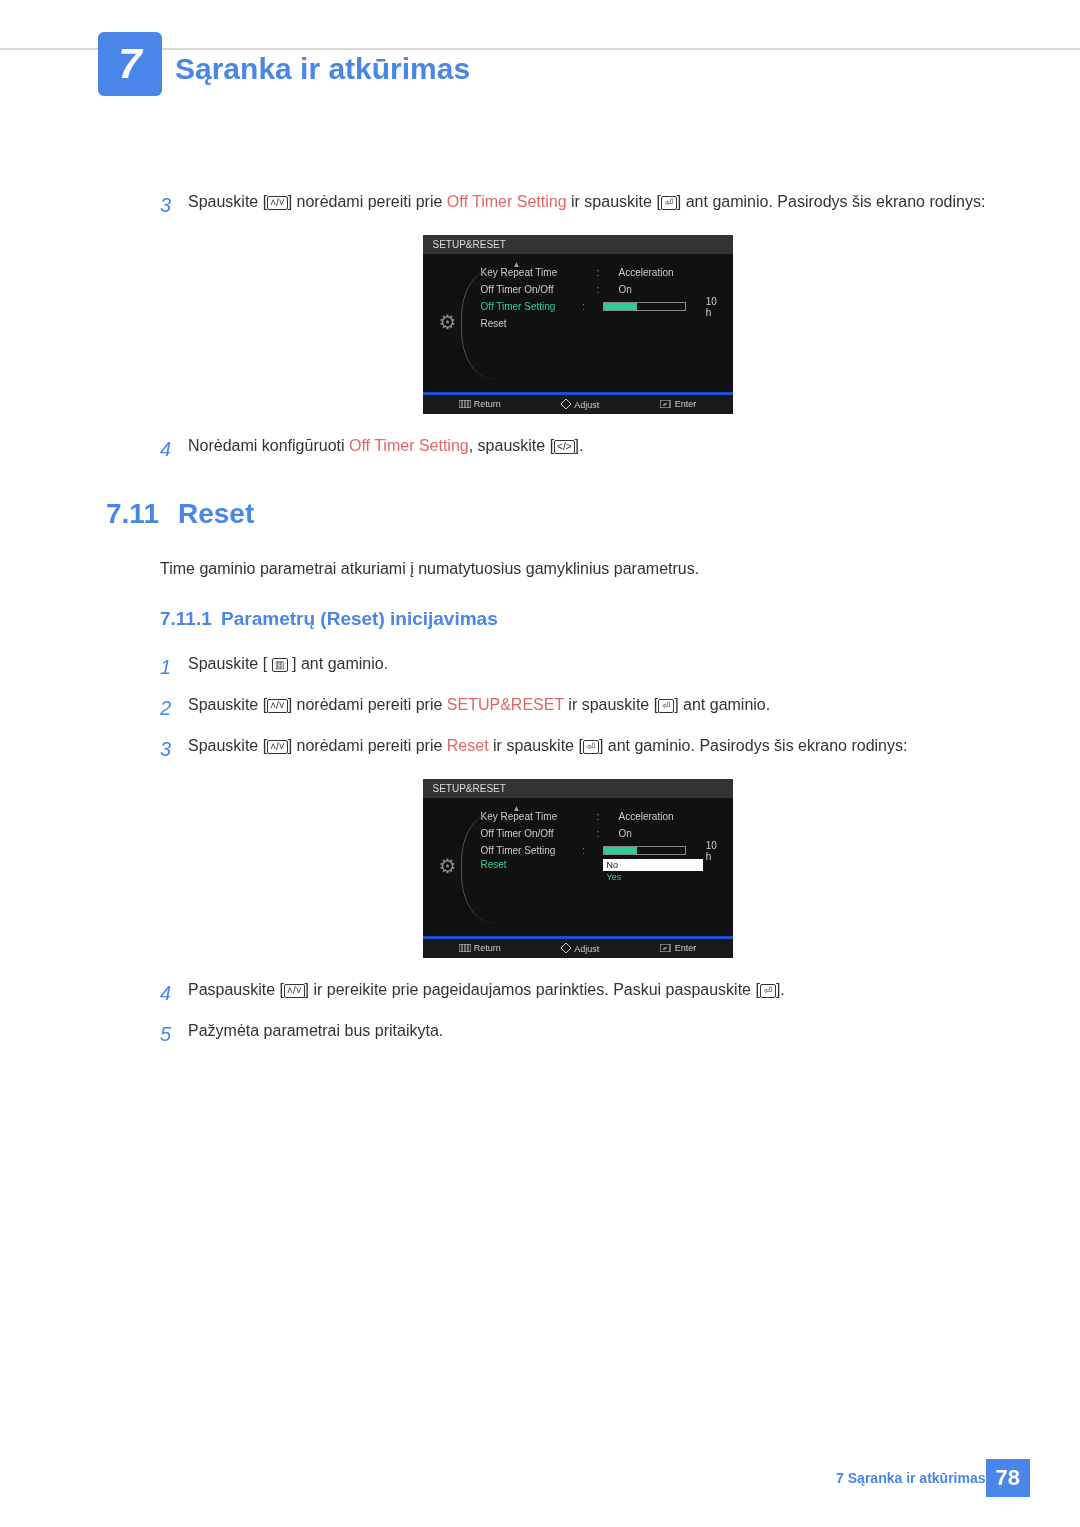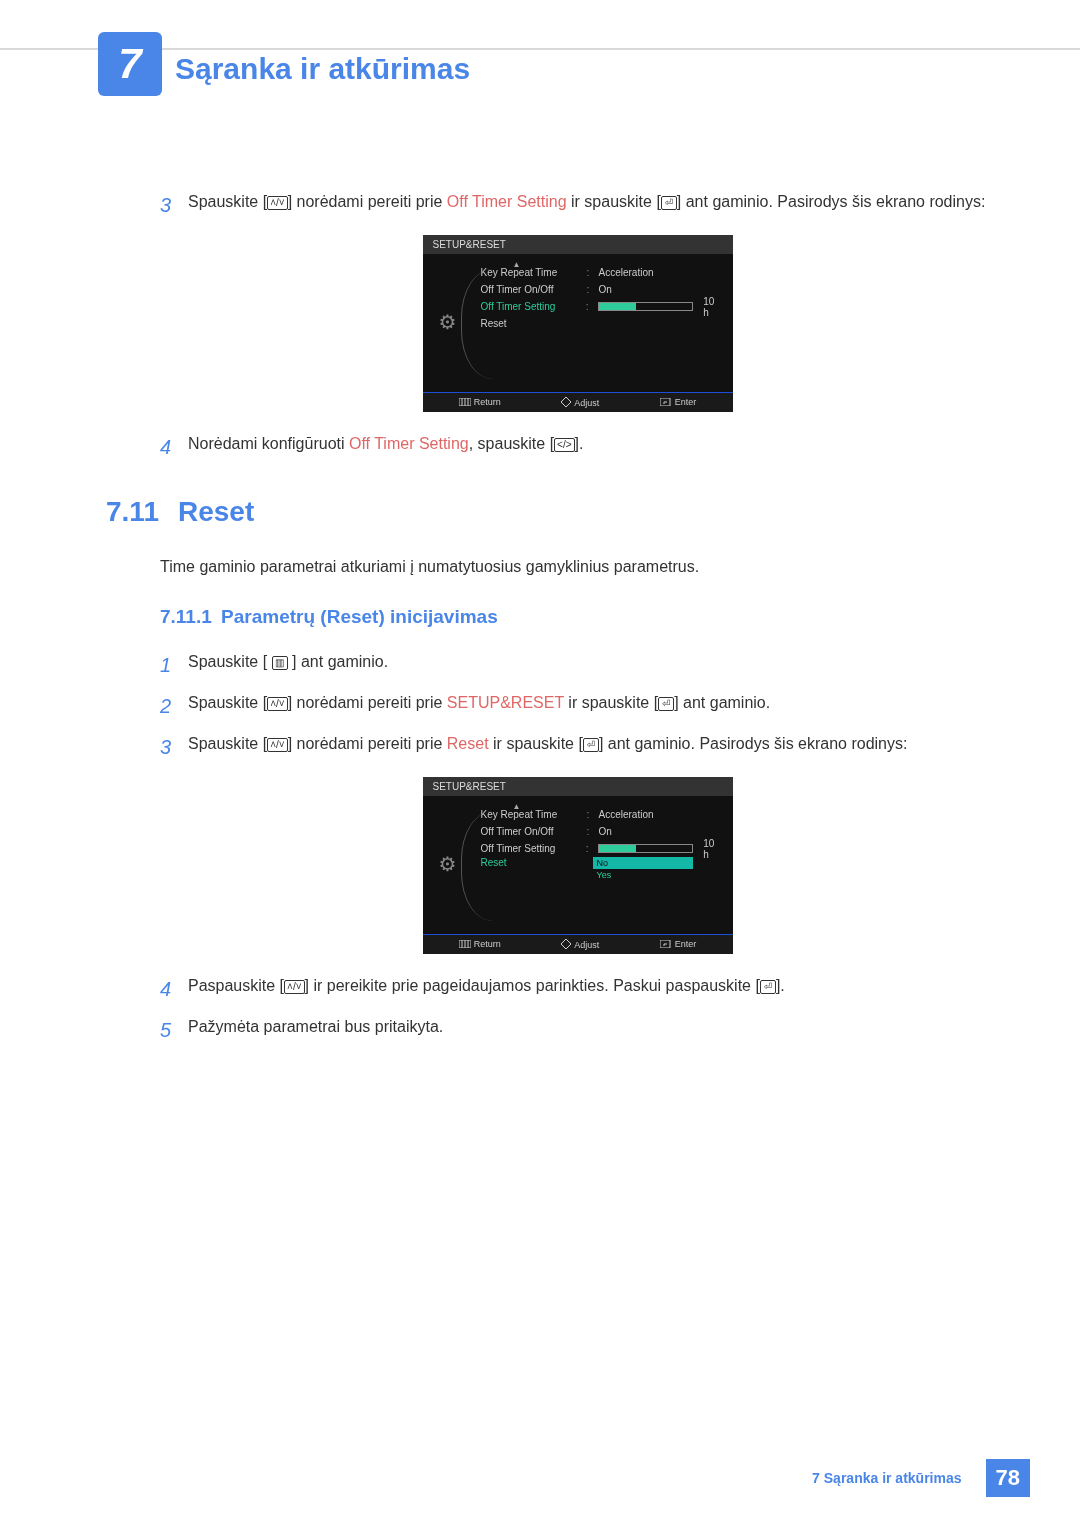--- a/index.html
+++ b/index.html
@@ -124,21 +124,21 @@
     border: 1px solid #555;
     border-right: none;
     border-radius: 40px 0 0 40px / 60px 0 0 60px;
     border-top: none;
     border-bottom: none;
   }
   .osd-row {
     display: flex;
     align-items: center;
     height: 17px;
-    gap: 6px;
+    gap: 16px;
   }
   .osd-label { width: 100px; color: #ccc; }
   .osd-label.sel { color: #2ecc9b; }
   .osd-colon { width: 6px; color: #888; }
   .osd-val { color: #ccc; }
   .osd-slider {
     width: 96px;
     height: 9px;
     border: 1px solid #888;
     margin-right: 4px;
@@ -154,25 +154,25 @@
     display: flex;
     flex-direction: column;
     margin-left: 6px;
   }
   .osd-drop-item {
     width: 100px;
     padding: 1px 4px;
     font-size: 9px;
   }
   .osd-drop-item.sel {
-    background: #14b8a6;
+    background: #ffffff;
     color: #111;
   }
   .osd-footer {
-    border-top: 1px solid #1d4ed8;
+    border-top: 3px solid #1d4ed8;
     display: flex;
     justify-content: space-around;
     padding: 4px 6px;
     font-size: 9px;
     color: #ccc;
     background: #1a1a1a;
   }
   .osd-footer span svg { vertical-align: -1px; margin-right: 3px; }
   .section-num {
     color: #4a86e8;
@@ -201,21 +201,21 @@
     font-weight: bold;
     margin-bottom: 22px;
   }
   .subsection-head .sub-num { margin-right: 4px; }
   .footer {
     position: absolute;
     bottom: 30px;
     right: 50px;
     display: flex;
     align-items: center;
-    gap: 24px;
+    gap: 0;
   }
   .footer-text {
     color: #4a86e8;
     font-weight: bold;
     font-size: 14px;
   }
   .footer-pg {
     background: #4a86e8;
     color: #fff;
     font-weight: bold;

